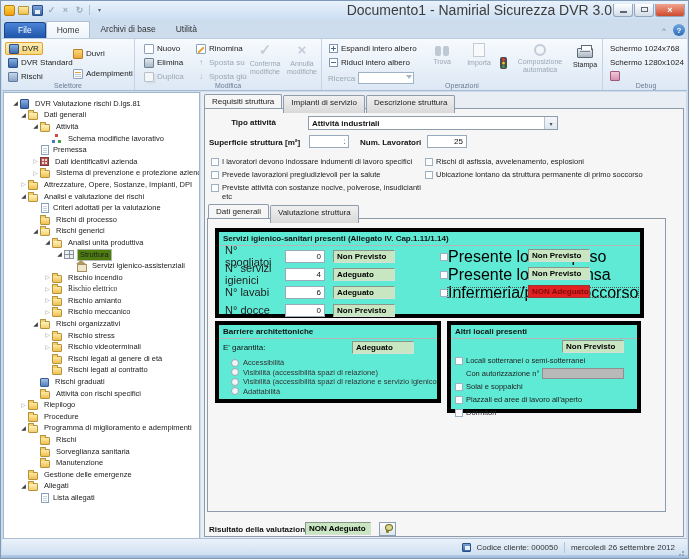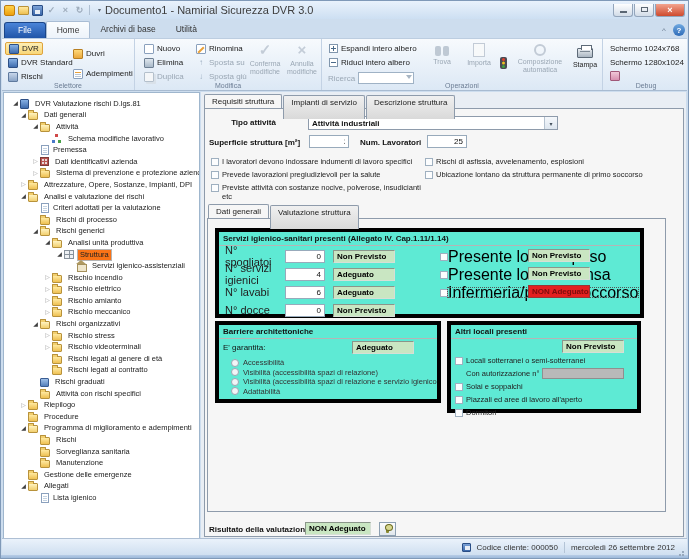--- a/index.html
+++ b/index.html
@@ -10,21 +10,21 @@
 
 .titlebar{position:absolute;top:0;left:0;right:0;height:18px;display:flex;align-items:center;padding:0 3px;background:linear-gradient(#e9f2fc,#cddff2)}
 .qat{display:flex;gap:3px;align-items:center}
 .qi{width:11px;height:11px;display:inline-flex;align-items:center;justify-content:center;font-size:9px;line-height:11px}
 .qi.app{background:linear-gradient(#ffd24a,#eda00e);border:1px solid #c07d10;border-radius:2px}
 .qi.open{background:linear-gradient(#ffe9a0,#eec052);border:1px solid #b8923b;border-radius:1px;height:9px}
 .qi.save,.icsave{background:linear-gradient(#7ca3d8,#3a66a8);border:1px solid #2a4e86;border-radius:1px;position:relative}
 .qi.save::before,.icsave::before{content:"";position:absolute;left:2px;bottom:1px;width:5px;height:4px;background:#e8eef6}
 .qi.gray{color:#9dabbb;font-weight:bold}
 .qsep{width:1px;height:10px;background:#aebfd2;margin:0 1px}
-.title{flex:1;text-align:left;font-size:11px;color:#3c3c3c}
+.title{flex:1;text-align:right;font-size:14px;color:#3c3c3c}
 .winbtns{display:flex;gap:0}
 .wb{width:20px;height:13px;border:1px solid #93a5bb;border-top:none;background:linear-gradient(#fefefe,#d2dce8);display:flex;align-items:center;justify-content:center;color:#5a6673;border-radius:0 0 3px 3px;margin-left:1px}
 .wb .mingl{width:7px;height:2px;background:#5a6673;margin-top:4px}
 .wb .maxgl{width:7px;height:5px;border:1px solid #5a6673}
 .wb.close{width:30px;background:linear-gradient(#f2a38e,#ce4a2e);color:#fff;font-size:9px;font-weight:bold}
 
 
 .tabrow{position:absolute;top:18px;left:0;right:0;height:19px;display:flex;align-items:flex-end;padding:0 3px}
 .file-btn{background:linear-gradient(#4a84d8,#2055a8);color:#fff;border:1px solid #1b4689;border-bottom:none;border-radius:3px 3px 0 0;padding:2px 13px 3px;font-size:8.5px}
 .rtab{padding:3px 10px 3px;font-size:8.5px;color:#333}
@@ -72,21 +72,21 @@
 .ic-sem::before{content:"";position:absolute;left:2px;top:1px;width:3px;height:3px;border-radius:50%;background:#e04030;box-shadow:0 3.5px 0 #eec020,0 7px 0 #40a040}
 .ic-debug{position:absolute;width:10px;height:10px;background:linear-gradient(#f0c8d8,#d890b0);border:1px solid #a05878;border-radius:1px}
 
 
 .tree{position:absolute;left:2px;top:91px;width:197px;bottom:19px;background:#fff;border:1px solid #9fb6cd;padding-top:5px;overflow:hidden}
 .trow{height:11.6px;display:flex;align-items:center;font-size:7.5px;color:#222;white-space:nowrap}
 .texp{width:9px;flex:none;font-size:6px;color:#404040;text-align:center;line-height:9px}
 .texp.cc{color:#9a9a9a}
 .tico{flex:none;margin-right:3px;display:inline-block}
 .tlabel{padding:0 2px;line-height:10px;border:1px solid transparent}
-.tlabel.sel{background:#f97316;border:1px solid #b5b5b5;border-radius:0}
+.tlabel.sel{background:#4d7c0f;border:1px solid #b5b5b5;border-radius:0}
 .i-f,.i-fo{width:10px;height:8px;background:linear-gradient(#ffe9a0,#eec052);border:1px solid #b8923b;border-radius:1px;position:relative;margin-top:2px}
 .i-fo{background:linear-gradient(#fff3c0,#f2cf6e)}
 .i-f::before,.i-fo::before{content:"";position:absolute;top:-3px;left:-1px;width:4px;height:2px;background:#f2cf6e;border:1px solid #b8923b;border-bottom:none;border-radius:1px 1px 0 0}
 .i-doc{width:8px;height:10px;background:#fff;border:1px solid #8aa0bd;position:relative;margin:0 1px}
 .i-doc::before{content:"";position:absolute;top:2px;left:1px;right:1px;height:1px;background:#c3d2e2;box-shadow:0 2px 0 #c3d2e2,0 4px 0 #c3d2e2}
 .i-app{width:9px;height:10px;background:linear-gradient(#86b0e4,#3f6cae);border:1px solid #2d4f85;border-radius:1px}
 .i-cube{width:9px;height:9px;background:linear-gradient(#9fc0e8,#5580bb);border:1px solid #3a5d93;border-radius:1px}
 .i-schema{width:10px;height:9px;position:relative}
 .i-schema::before{content:"";position:absolute;left:3px;top:0;width:3px;height:3px;background:#d04848}
 .i-schema::after{content:"";position:absolute;left:0;bottom:0;width:3px;height:3px;background:#4878c8;box-shadow:6px 0 0 #48a048}
@@ -95,21 +95,21 @@
 .i-frame{width:10px;height:9px;background:#eef1f4;border:1px solid #88929c;position:relative}
 .i-frame::before{content:"";position:absolute;left:0;right:0;top:3px;height:1px;background:#88929c}
 .i-frame::after{content:"";position:absolute;top:0;bottom:0;left:4px;width:1px;background:#88929c}
 .i-home{width:10px;height:9px;position:relative;margin-top:1px}
 .i-home::before{content:"";position:absolute;top:-2px;left:0;border-left:5px solid transparent;border-right:5px solid transparent;border-bottom:4px solid #b09a62}
 .i-home::after{content:"";position:absolute;top:2px;left:1px;width:8px;height:6px;background:#efe6cc;border:1px solid #a6915c}
 
 
 .content{position:absolute;left:200px;top:91px;right:2px;bottom:19px;background:#e9eef4}
 .tabstrip{position:absolute;display:flex;gap:1px;z-index:2}
-.tab{font-size:8px;padding:2px 7px;border:1px solid #8e9bab;border-bottom:none;background:linear-gradient(#f0f0f0,#d9d9d9);border-radius:2px 2px 0 0;color:#222;height:24px}
+.tab{font-size:8px;padding:2px 7px;border:1px solid #8e9bab;border-bottom:none;background:linear-gradient(#f0f0f0,#d9d9d9);border-radius:2px 2px 0 0;color:#222;height:18px}
 .tab.active{background:#f6f6f6;height:14px;margin-top:-1px}
 .opanel{position:absolute;left:3px;top:16px;right:2px;bottom:2px;border:1px solid #8e9bab;background:#f6f6f6}
 .flabel{font-size:8px;color:#111;position:absolute}
 .b{font-weight:bold}
 .tinput{border:1px solid #98aabb;background:#fff;font-size:8px;text-align:right;padding:0 3px;height:13px;font-family:inherit;color:#111}
 .tinput.gray{background:#b9b9b9;border-color:#8f8f8f;height:11px}
 .combo{position:absolute;display:flex;border:1px solid #8e9bab;background:#fff;height:14px}
 .cval{flex:1;font-size:8px;font-weight:bold;padding:2px 3px;color:#111;white-space:nowrap;overflow:hidden}
 .cbtn{width:13px;border-left:1px solid #b5c2d0;background:linear-gradient(#f5f8fb,#dde6ef);display:flex;align-items:center;justify-content:center;font-size:6px;color:#44505c}
 .cbrow{display:flex;gap:3px;align-items:flex-start;font-size:7.5px;color:#222}
@@ -368,21 +368,21 @@
       <div class="trow" style="padding-left: 63px;">
         <span class="texp"></span>
         <span class="tico i-home"></span>
         <span class="tlabel">Servizi igienico-assistenziali</span>
       </div>
       <div class="trow" style="padding-left: 39px;">
         <span class="texp cc">▷</span>
         <span class="tico i-f"></span>
         <span class="tlabel">Rischio incendio</span>
       </div>
-      <div class="trow" style="padding-left: 39px;">
+      <div class="trow" style="padding-left: 39px; font-family: Liberation Serif, serif;">
         <span class="texp cc">▷</span>
         <span class="tico i-f"></span>
         <span class="tlabel">Rischio elettrico</span>
       </div>
       <div class="trow" style="padding-left: 39px;">
         <span class="texp cc">▷</span>
         <span class="tico i-f"></span>
         <span class="tlabel">Rischio amianto</span>
       </div>
       <div class="trow" style="padding-left: 39px;">
@@ -461,21 +461,21 @@
         <span class="tlabel">Gestione delle emergenze</span>
       </div>
       <div class="trow" style="padding-left: 15px;">
         <span class="texp">◢</span>
         <span class="tico i-fo"></span>
         <span class="tlabel">Allegati</span>
       </div>
       <div class="trow" style="padding-left: 27px;">
         <span class="texp"></span>
         <span class="tico i-doc"></span>
-        <span class="tlabel">Lista igienico</span>
+        <span class="tlabel">Lista allegati</span>
       </div>
     </div>
 
   <div class="content">
     <div class="tabstrip" id="otabs" style="left:3px;top:3px">
         <span class="tab active">Requisiti struttura</span>
         <span class="tab">Impianti di servizio</span>
         <span class="tab">Descrizione struttura</span>
       </div>
     <div class="opanel">

